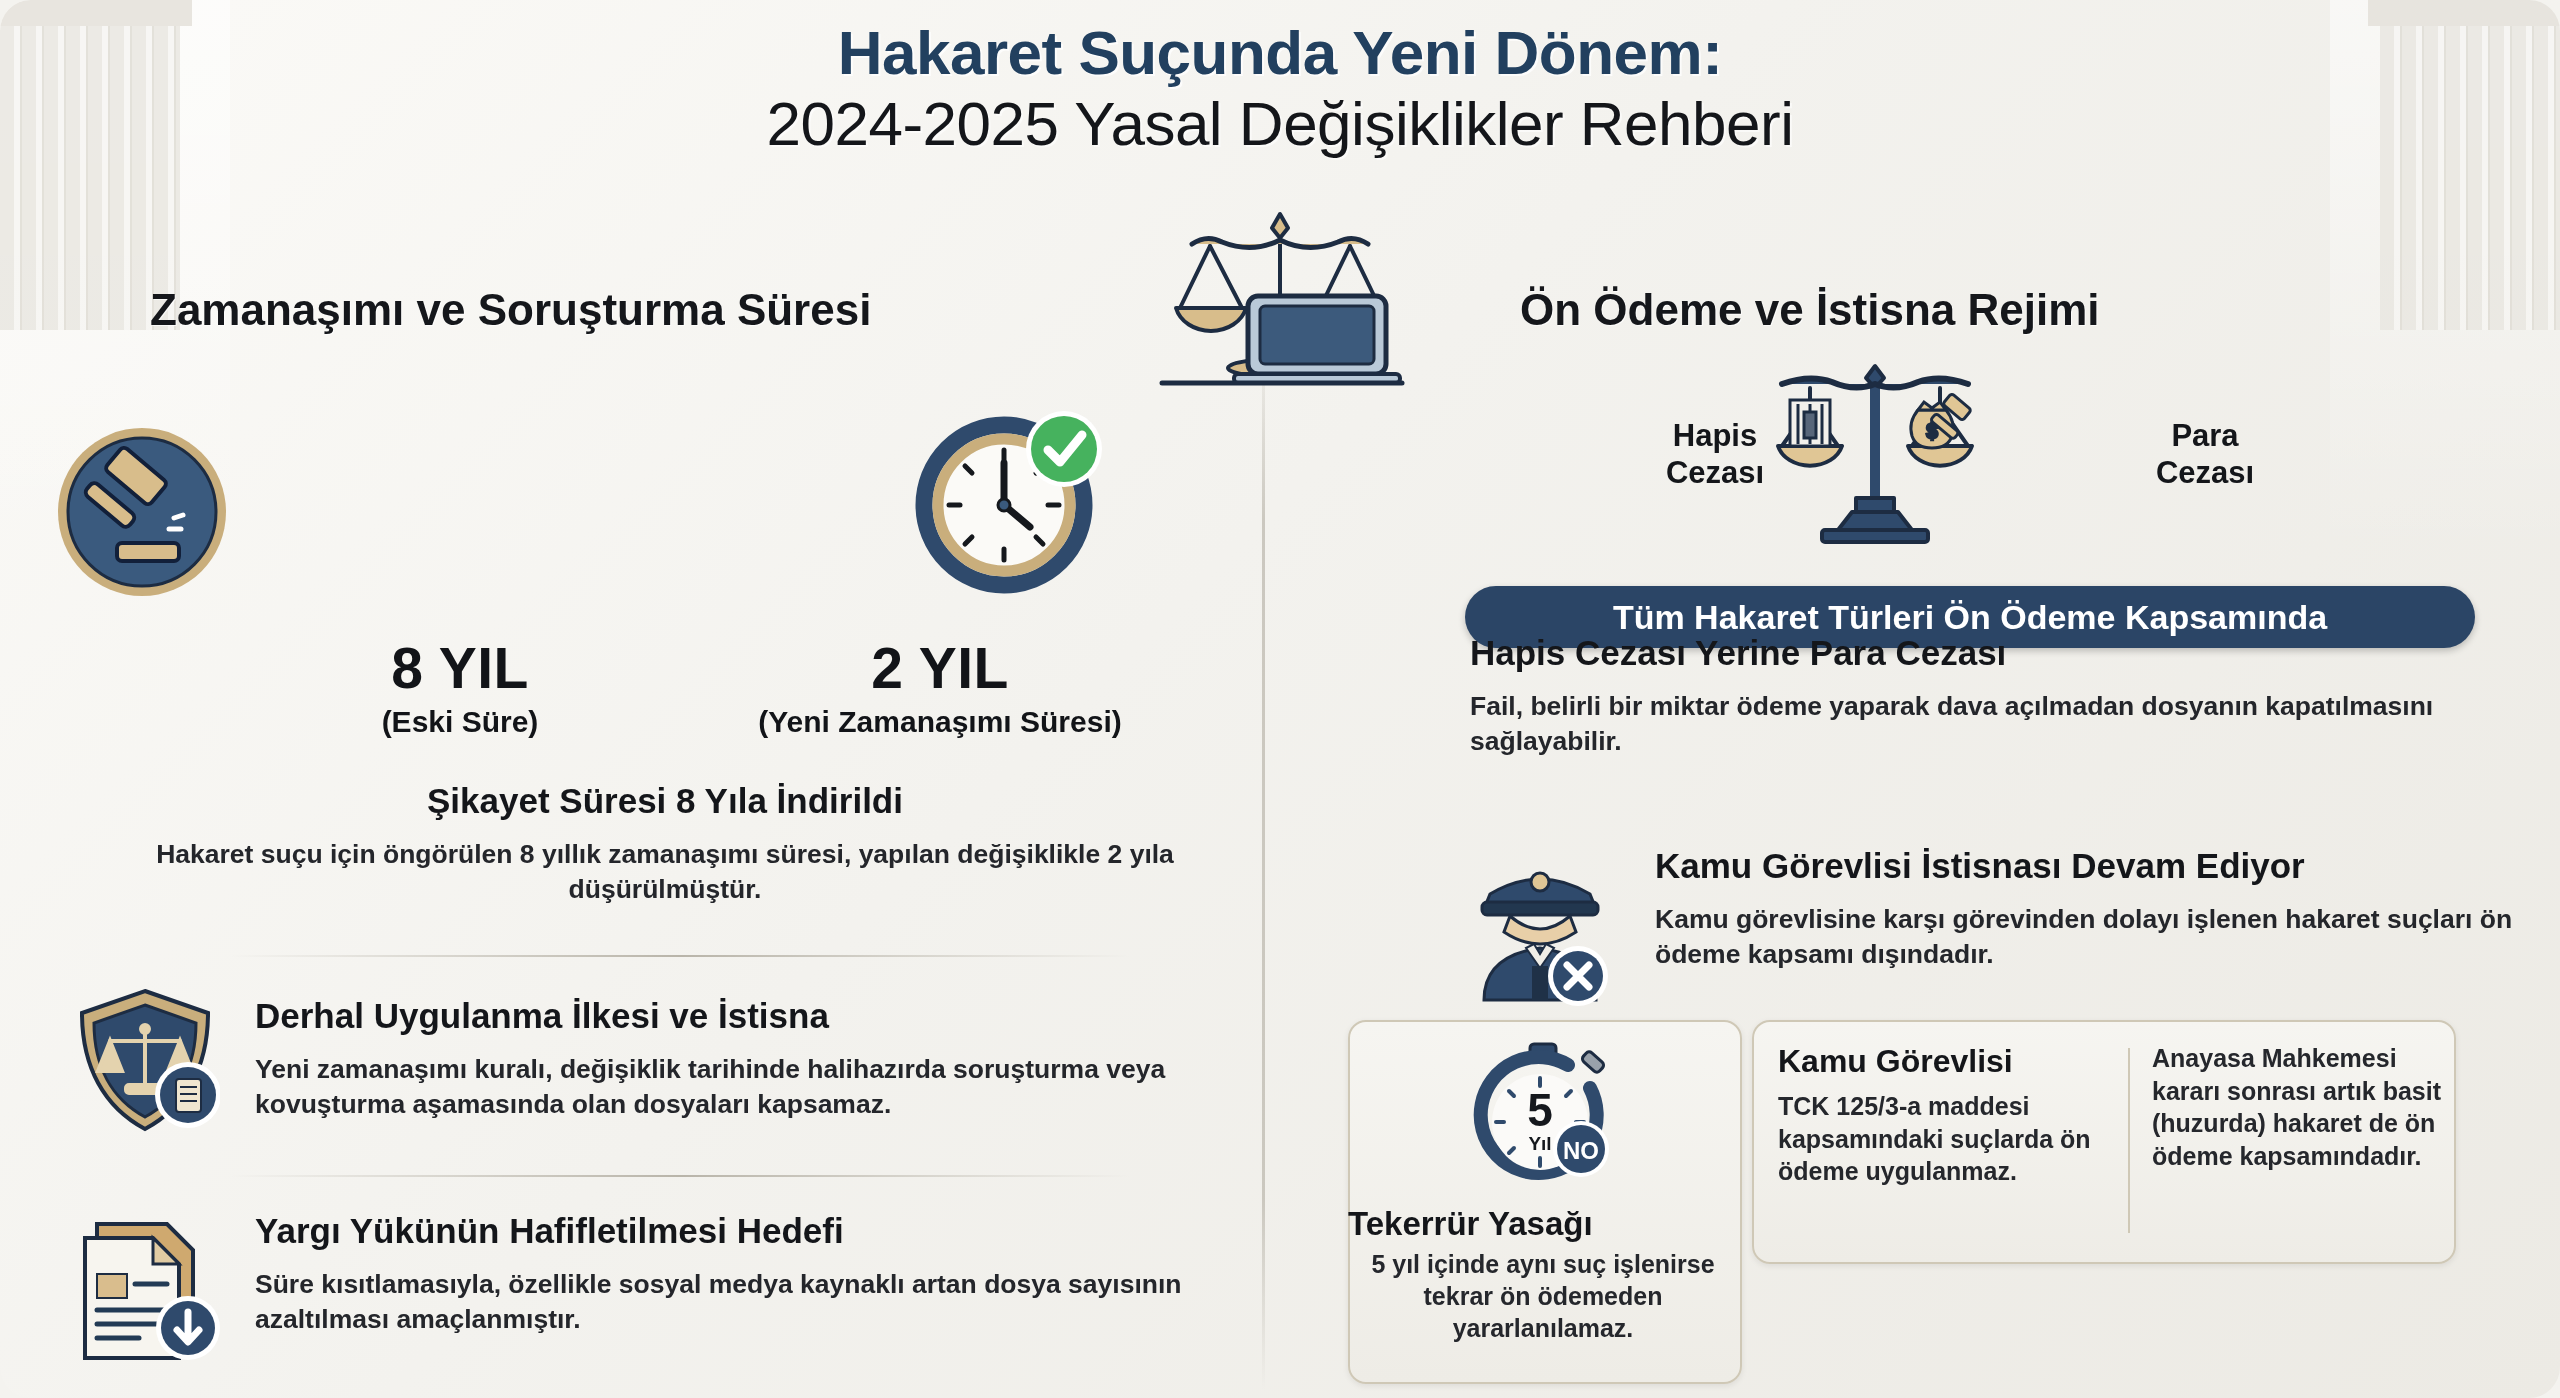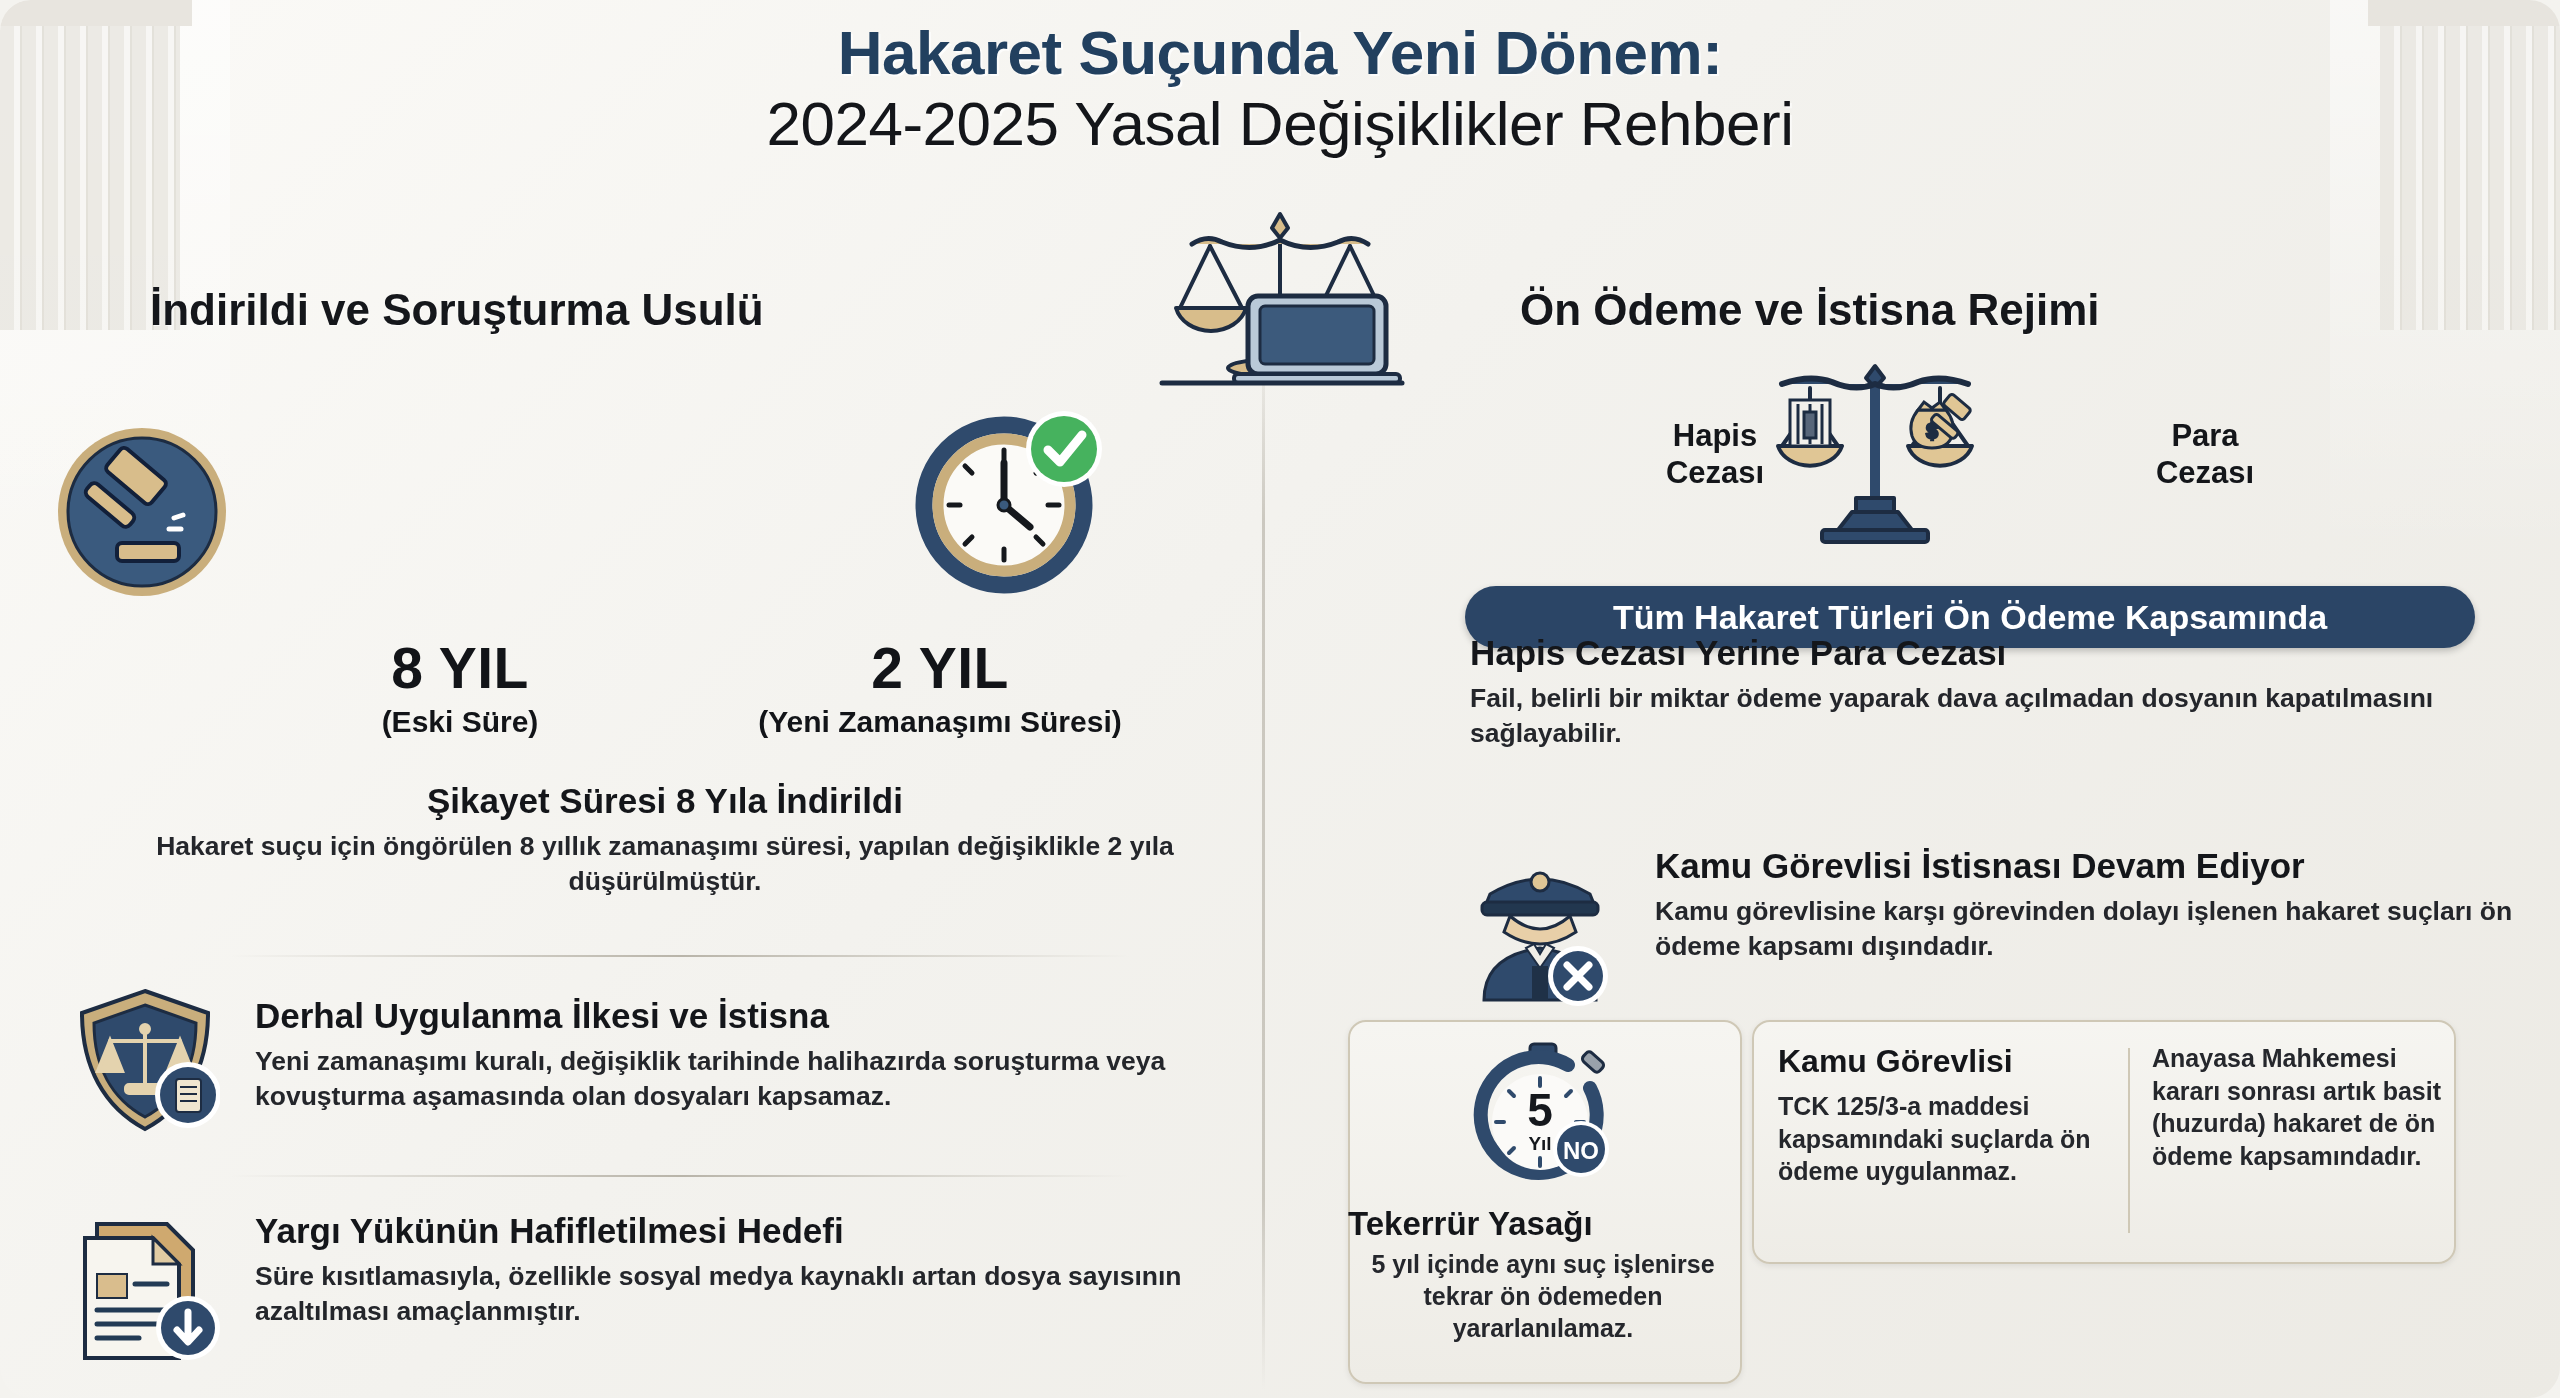--- a/index.html
+++ b/index.html
@@ -79,21 +79,21 @@
 
   .yil-row{position:absolute;top:635px;left:120px;width:1080px;}
   .yil-cell{position:absolute;text-align:center;width:400px;}
   .yil-cell.old{left:140px;}
   .yil-cell.new{left:620px;}
   .yil-big{font-size:57px;font-weight:800;color:#121418;letter-spacing:.5px;}
   .yil-sub{font-size:30px;font-weight:700;color:#121418;margin-top:4px;}
 
   .lblock{position:absolute;}
   .lblock .lb-title{font-size:35px;font-weight:800;color:#14161a;line-height:1.2;}
-  .lblock .lb-body{font-size:26.5px;font-weight:600;color:#24262b;line-height:1.32;margin-top:7px;}
+  .lblock .lb-body{font-size:26.5px;font-weight:600;color:#24262b;line-height:1.32;margin-top:15px;}
 
   #blk-sikayet{left:150px;top:780px;width:1030px;text-align:center;}
   #blk-derhal{left:255px;top:995px;width:990px;}
   #blk-yargi{left:255px;top:1210px;width:990px;}
 
   .hr-soft{
     position:absolute;height:2px;
     background:linear-gradient(90deg,rgba(197,193,182,0),rgba(170,165,152,.8),rgba(197,193,182,0));
   }
   #hr1{left:230px;top:955px;width:900px;}
@@ -199,21 +199,21 @@
       </g>
       <g>
         <rect x="96" y="100" width="138" height="78" rx="10" fill="#b9c9d8" stroke="#1d2c42" stroke-width="5"></rect>
         <rect x="108" y="110" width="114" height="58" rx="5" fill="#3c5a7c" stroke="#1d2c42" stroke-width="3"></rect>
         <rect x="82" y="178" width="166" height="9" rx="4" fill="#b9c9d8" stroke="#1d2c42" stroke-width="4"></rect>
         <line x1="10" y1="187" x2="250" y2="187" stroke="#1d2c42" stroke-width="5" stroke-linecap="round"></line>
       </g>
     </svg>
   </div>
 
-  <div class="col-head" id="head-left">İndirildi ve Soruşturma Usulü</div>
+  <div class="col-head" id="head-left">Zamanaşımı ve Soruşturma Süresi</div>
 
   <div class="gavel-badge">
     <svg viewBox="0 0 175 175" width="175" height="175">
       <circle cx="87" cy="87" r="84" fill="#c9ae7c"></circle>
       <circle cx="87" cy="87" r="74" fill="#3a5a7e" stroke="#1d2c42" stroke-width="3"></circle>
       <g stroke="#12203a" stroke-width="4" stroke-linejoin="round">
         <rect x="52" y="36" width="58" height="30" rx="5" fill="#d8bd8b" transform="rotate(40 81 51)"></rect>
         <rect x="27" y="72" width="56" height="16" rx="6" fill="#d8bd8b" transform="rotate(40 55 80)"></rect>
         <rect x="62" y="118" width="62" height="18" rx="5" fill="#d8bd8b"></rect>
       </g>

